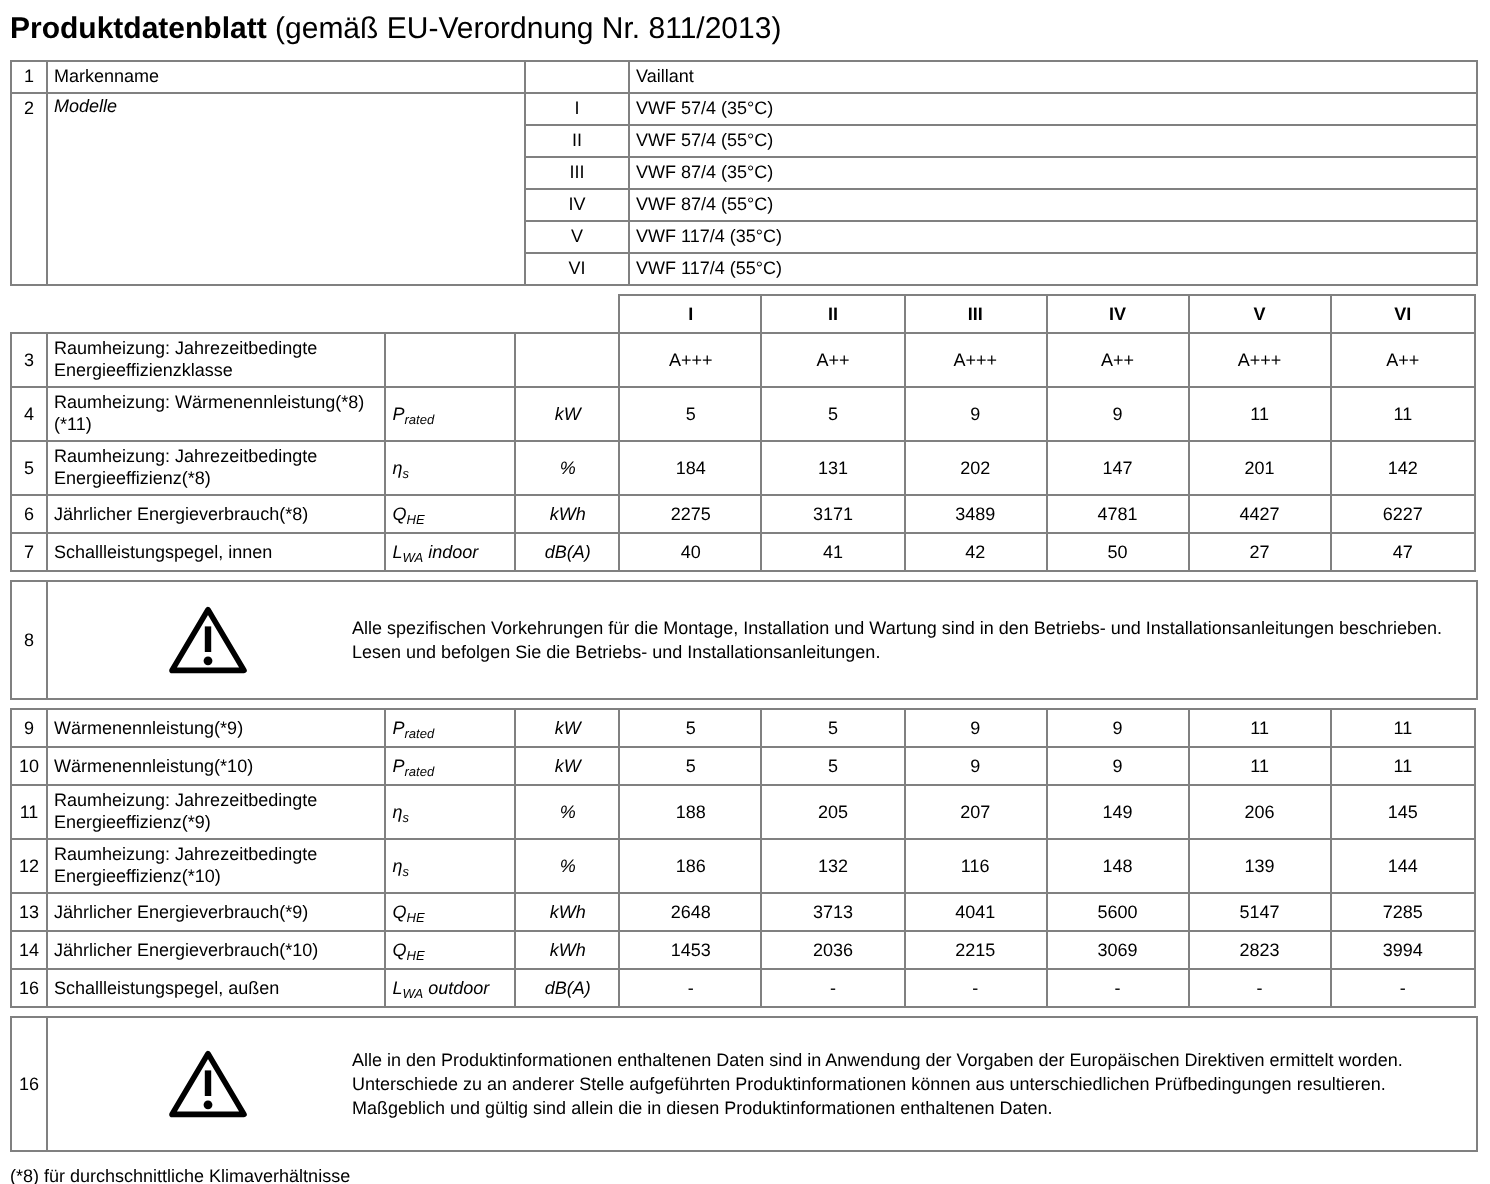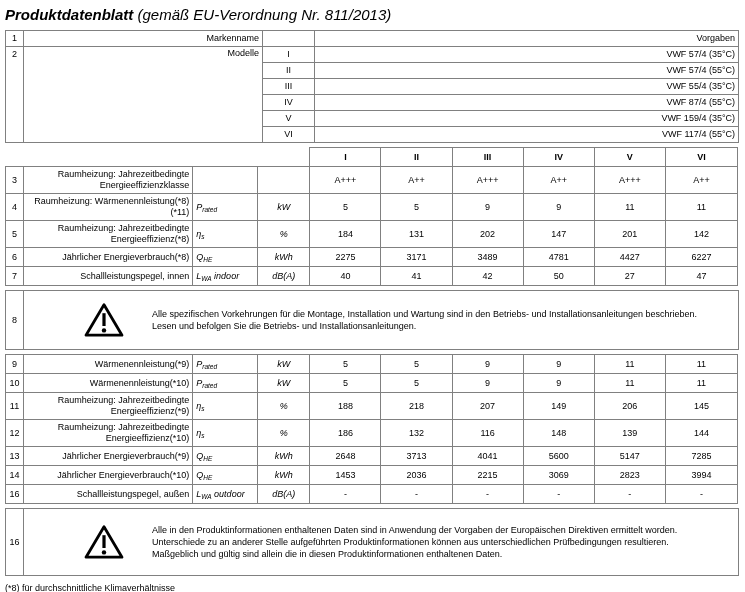--- a/index.html
+++ b/index.html
@@ -5,54 +5,54 @@
   html, body {
     margin: 0;
     padding: 0;
     background: #ffffff;
     font-family: "Liberation Sans", sans-serif;
     color: #000;
     width: 745px;
   }
   .page { padding: 4px 6px 0 5px; width: 733px; }
 
-  .doc-title { margin: 2px 0 7px 0; font-size: 15px; line-height: 17px; font-style: italic; }
+  .doc-title { margin: 2px 0 7px 0; font-size: 15px; line-height: 17px; }
   .doc-title .t-main { font-weight: bold; }
   .doc-title .t-suffix { font-weight: normal; }
 
   table { border-collapse: collapse; table-layout: fixed; width: 733px; }
   td {
     border: 1px solid #808080;
     font-size: 9px;
     line-height: 11px;
     padding: 1px 3px;
     vertical-align: middle;
     overflow: hidden;
   }
   td.ghost { border: none; }
   td.num { text-align: center; padding: 1px 0; }
   td.num-top { vertical-align: top; padding-top: 2px; }
-  td.lbl { text-align: right; }
-  td.lbl-top { vertical-align: top; }
+  td.lbl { text-align: left; }
+  td.lbl-top { vertical-align: top; font-style: italic; }
   td.sym { text-align: left; font-style: italic; }
   td.unit { text-align: center; font-style: italic; }
   td.val { text-align: center; }
   td.colhead { text-align: center; font-weight: bold; height: 16px; }
   sub.symsub { font-size: 6.5px; font-style: italic; vertical-align: -2px; line-height: 0; }
 
   .mt { margin-top: 4px; }
   tr.h15 td { height: 13px; }
   tr.h18 td { height: 16px; }
   tr.h26 td { height: 24px; }
 
   .notice-cell { padding: 4px 8px; }
   .notice-inner { display: flex; align-items: center; }
   .notice-spacer { width: 52px; flex: none; }
   .warn-icon { flex: none; width: 40px; height: 36px; }
-  .notice-text { margin-left: 28px; font-size: 9px; line-height: 12px; max-width: 560px; }
+  .notice-text { margin-left: 52px; font-size: 9px; line-height: 12px; max-width: 560px; }
   .notice-8 .notice-cell { height: 50px; }
   .notice-16 .notice-cell { height: 58px; }
 
   .footnotes { margin-top: 7px; }
   .footnote { font-size: 9px; line-height: 11px; margin-bottom: 4px; max-width: 733px; }
 </style>
 </head>
 <body>
 
 <div class="page">
@@ -64,43 +64,43 @@
         <col style="width:18px">
         <col style="width:239px">
         <col style="width:52px">
         <col style="width:424px">
       </colgroup>
     <tbody>
         <tr class="h15">
       <td class="num">1</td>
       <td class="lbl">Markenname</td>
       <td></td>
-      <td class="lbl">Vorgaben</td>
+      <td class="lbl">Vaillant</td>
     </tr>
     <tr class="h15">
       <td class="num num-top" rowspan="6">2</td>
       <td class="lbl lbl-top" rowspan="6">Modelle</td>
       <td class="val">I</td>
       <td class="lbl">VWF 57/4 (35°C)</td>
     </tr>
     <tr class="h15">
       <td class="val">II</td>
       <td class="lbl">VWF 57/4 (55°C)</td>
     </tr>
     <tr class="h15">
       <td class="val">III</td>
-      <td class="lbl">VWF 55/4 (35°C)</td>
+      <td class="lbl">VWF 87/4 (35°C)</td>
     </tr>
     <tr class="h15">
       <td class="val">IV</td>
       <td class="lbl">VWF 87/4 (55°C)</td>
     </tr>
     <tr class="h15">
       <td class="val">V</td>
-      <td class="lbl">VWF 159/4 (35°C)</td>
+      <td class="lbl">VWF 117/4 (35°C)</td>
     </tr>
     <tr class="h15">
       <td class="val">VI</td>
       <td class="lbl">VWF 117/4 (55°C)</td>
     </tr>
   </tbody>
     </table>
 
   <table class="mt">
     <colgroup>
@@ -251,21 +251,21 @@
       <td class="val">9</td>
       <td class="val">11</td>
       <td class="val">11</td>
     </tr>
     <tr class="h26">
       <td class="num">11</td>
       <td class="lbl">Raumheizung: Jahrezeitbedingte Energieeffizienz(*9)</td>
       <td class="sym"><span>η</span><sub class="symsub">s</sub><span></span></td>
       <td class="unit">%</td>
       <td class="val">188</td>
-      <td class="val">218</td>
+      <td class="val">205</td>
       <td class="val">207</td>
       <td class="val">149</td>
       <td class="val">206</td>
       <td class="val">145</td>
     </tr>
     <tr class="h26">
       <td class="num">12</td>
       <td class="lbl">Raumheizung: Jahrezeitbedingte Energieeffizienz(*10)</td>
       <td class="sym"><span>η</span><sub class="symsub">s</sub><span></span></td>
       <td class="unit">%</td>

